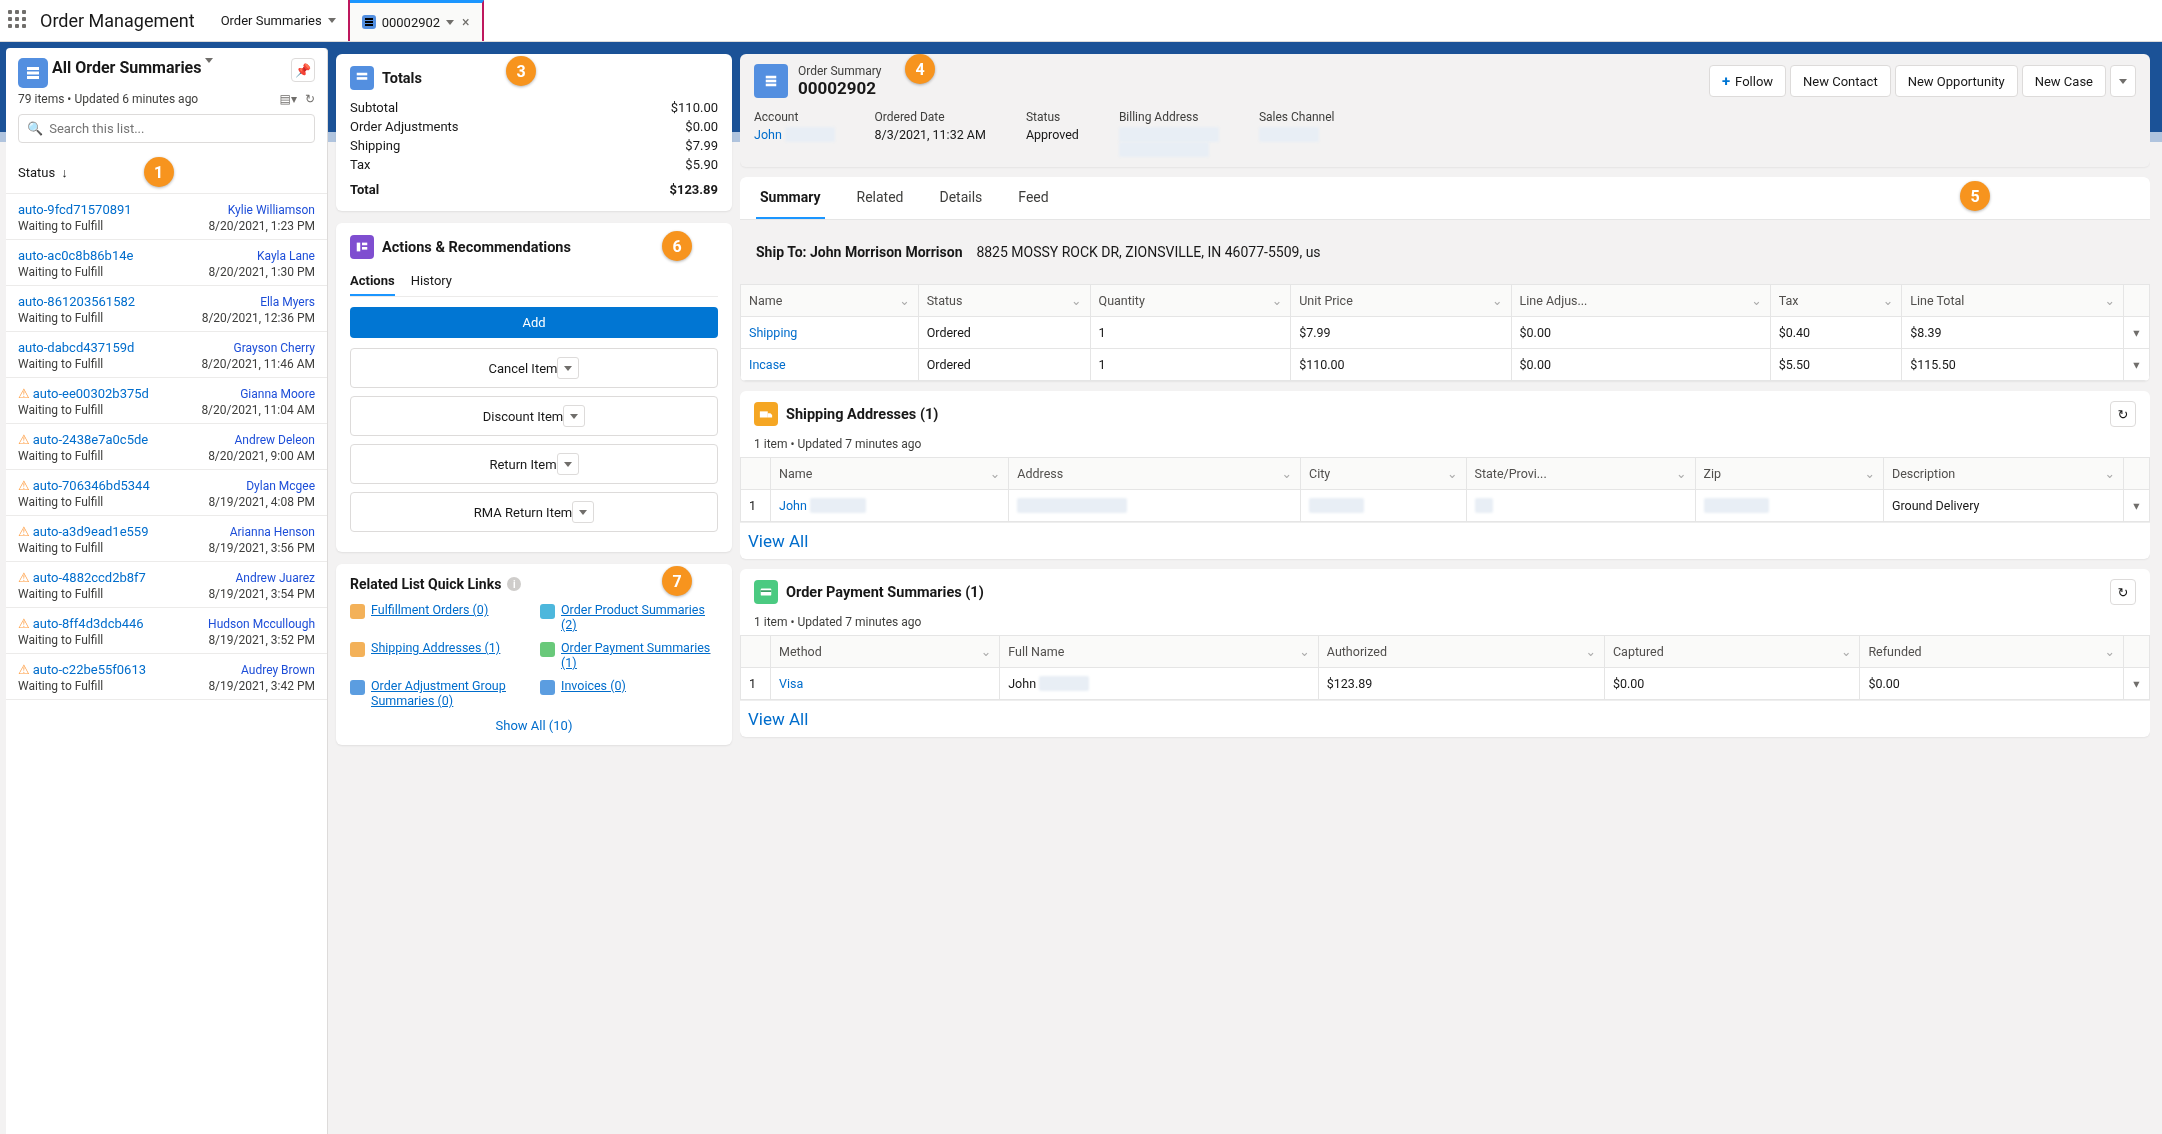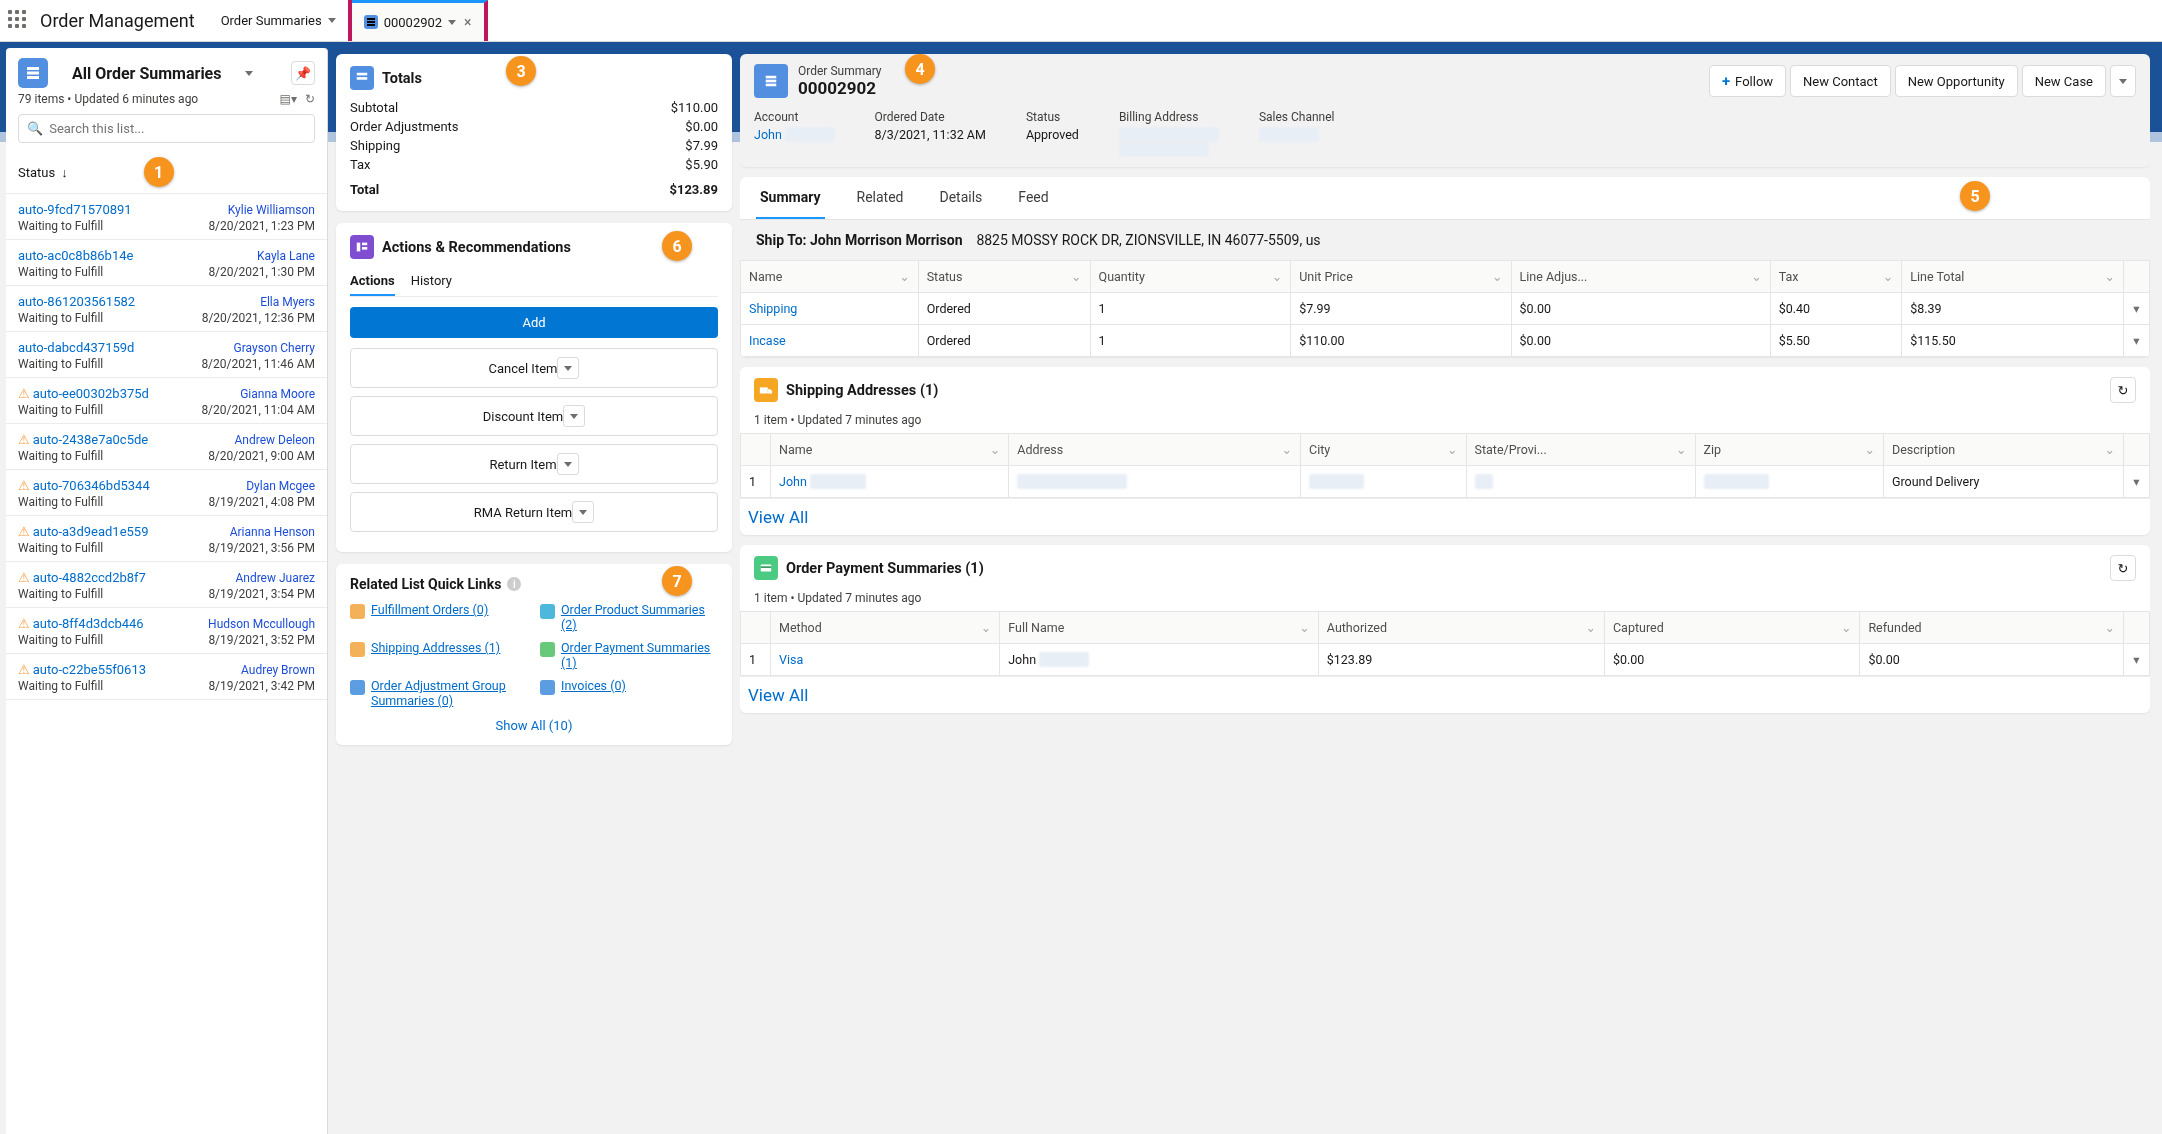--- a/index.html
+++ b/index.html
@@ -3,29 +3,29 @@
 <meta charset="utf-8">
 <style>
 * { box-sizing: border-box; margin: 0; padding: 0; font-family: -apple-system, BlinkMacSystemFont, "Segoe UI", Roboto, Helvetica, Arial, sans-serif; }
 body { background: #f3f2f2; font-size: 13px; color: #181818; overflow: hidden; }
 .app { display: flex; flex-direction: column; height: 100vh; }
 .topbar { display: flex; align-items: center; background: #fff; border-bottom: 1px solid #dddbda; height: 42px; padding: 0 8px; }
 .launcher { width: 22px; height: 22px; display: grid; grid-template-columns: repeat(3,4px); grid-template-rows: repeat(3,4px); gap: 3px; margin-right: 10px; cursor: pointer;}
 .launcher span { background: #706e6b; border-radius: 1px; }
 .appname { font-size: 18px; font-weight: 400; margin-right: 14px;}
 .navtabs { display: flex; align-items: stretch; height: 100%; }
-.navtab { display: flex; align-items: center; padding: 0 12px; border-right: 4px solid #be185d; gap:6px; cursor:pointer;}
+.navtab { display: flex; align-items: center; padding: 0 12px; border-right: 2px solid #be185d; gap:6px; cursor:pointer;}
 .navtab.selected { border-top: 3px solid #1b96ff; background:#fafaf9; }
 .tabicon { width:14px;height:14px;background:#538fe0;border-radius:3px;display:inline-flex;align-items:center;justify-content:center;color:#fff;font-size:10px;}
 .chev { width:0;height:0;border-left:4px solid transparent;border-right:4px solid transparent;border-top:5px solid #706e6b;}
 .x { font-size:14px;color:#706e6b;margin-left:2px;}
 .main { flex:1; display:flex; overflow:hidden; background: linear-gradient(#1b5297 0 90px, #b0c4de 90px 100px, transparent 100px);}
 
 .leftcol { width:322px; background:#fff; border-right:1px solid #dddbda; display:flex;flex-direction:column; margin:6px 0 0 6px; border-radius:4px 4px 0 0; position:relative;}
-.lhdr { padding:10px 12px 4px; display:flex; align-items:center; gap:24px;}
+.lhdr { padding:10px 12px 4px; display:flex; gap:4px;}
 .lhdr .icon{width:30px;height:30px;background:#538fe0;border-radius:5px;display:flex;align-items:center;justify-content:center;}
 .lhdr .icon svg{fill:#fff;}
 .lhdr h2 { font-size:16px; font-weight:700;}
 .pinbtn{margin-left:auto;width:24px;height:24px;border:1px solid #dddbda;border-radius:4px;display:flex;align-items:center;justify-content:center;color:#706e6b;cursor:pointer;}
 .lmeta{padding:0 12px;color:#3e3e3c;font-size:12px;display:flex;align-items:center;gap:8px;}
 .lmeta .tools{margin-left:auto;display:flex;gap:8px;color:#706e6b;}
 .search{margin:8px 12px;border:1px solid #dddbda;border-radius:4px;display:flex;align-items:center;padding:6px 8px;color:#706e6b;}
 .search input{border:0;outline:0;flex:1;margin-left:6px;font-size:13px;}
 .status-sort{padding:6px 12px;display:flex;align-items:center;gap:6px;font-size:13px;border-bottom:1px solid #ecebea;}
 .llist{flex:1;overflow:auto;}
@@ -64,21 +64,21 @@
 .hl-title .num{font-size:17px;font-weight:700;}
 .hl-btns{margin-left:auto;display:flex;gap:4px;}
 .hl-btn{background:#fff;border:1px solid #dddbda;border-radius:4px;padding:6px 12px;font-size:13px;cursor:pointer;display:flex;align-items:center;gap:5px;}
 .hl-fields{display:flex;gap:40px;margin-top:12px;font-size:12.5px;}
 .hl-f .lbl{color:#3e3e3c;font-size:12px;}
 .hl-f .val{margin-top:3px;}
 .redact{display:inline-block;background:#e8eef5;color:transparent;border-radius:2px;filter:blur(1px);}
 .tabs{background:#fff;border-radius:6px 6px 0 0;display:flex;gap:28px;padding:0 16px;font-size:14px;}
 .tabs div{padding:12px 4px;cursor:pointer;color:#3e3e3c;}
 .tabs .sel{color:#181818;font-weight:700;border-bottom:2px solid #1b96ff;}
-.shipto{background:#f3f2f2;padding:12px 16px;font-size:14px;border-top:1px solid #e5e5e5;}
+.shipto{background:#f3f2f2;padding:24px 16px;font-size:14px;border-top:1px solid #e5e5e5;}
 .tbl{width:100%;border-collapse:collapse;background:#fff;font-size:12.5px;}
 .tbl th{text-align:left;font-weight:400;color:#514f4d;border:1px solid #e5e5e5;padding:8px;background:#fafaf9;position:relative;}
 .tbl td{border:1px solid #e5e5e5;padding:8px;}
 .tbl a{color:#006dcc;}
 .th-chev{float:right;color:#aaa;}
 .rowmenu{text-align:center;color:#706e6b;}
 .relhdr{background:#fff;padding:10px 14px;display:flex;align-items:center;gap:8px;}
 .relhdr h3{font-size:14.5px;margin:0;}
 .relhdr .refresh{margin-left:auto;width:26px;height:26px;border:1px solid #dddbda;border-radius:4px;display:flex;align-items:center;justify-content:center;cursor:pointer;}
 .relmeta{background:#fff;padding:0 14px 6px;font-size:12px;color:#3e3e3c;}

